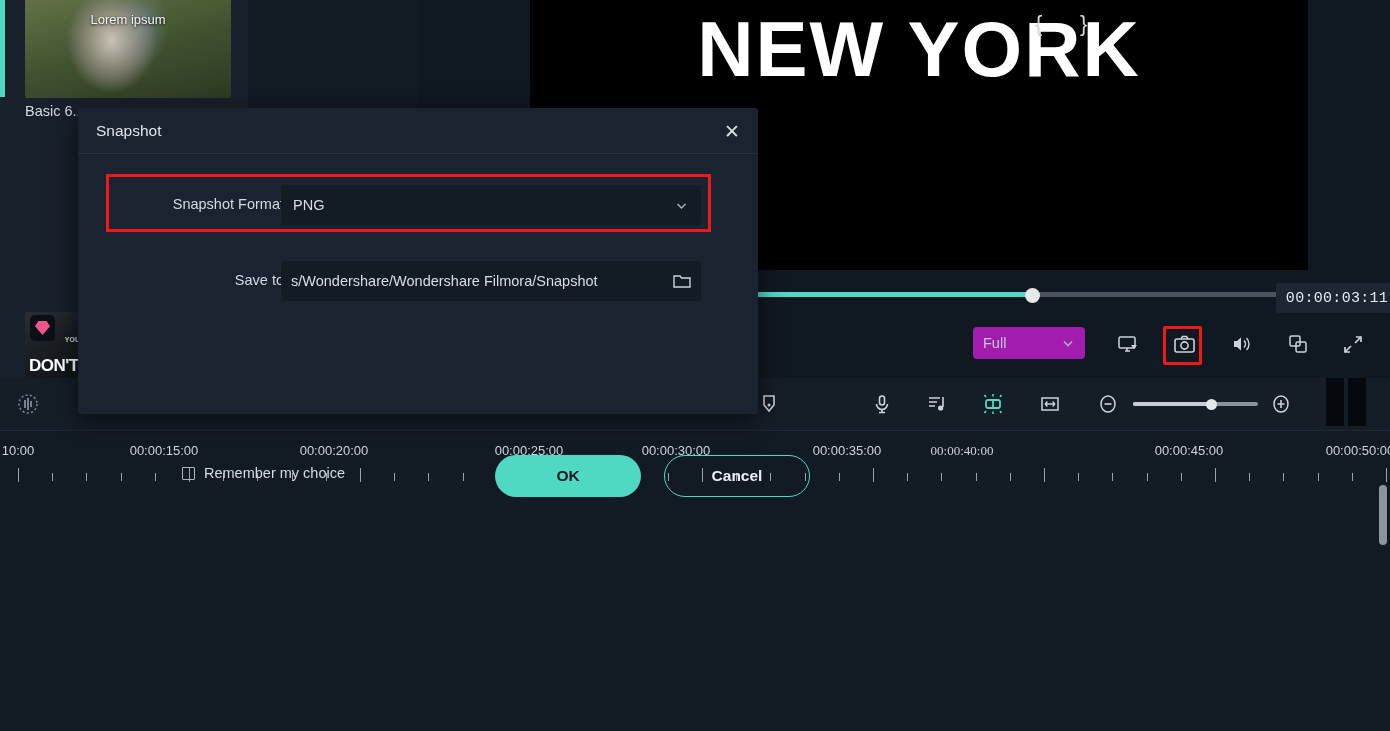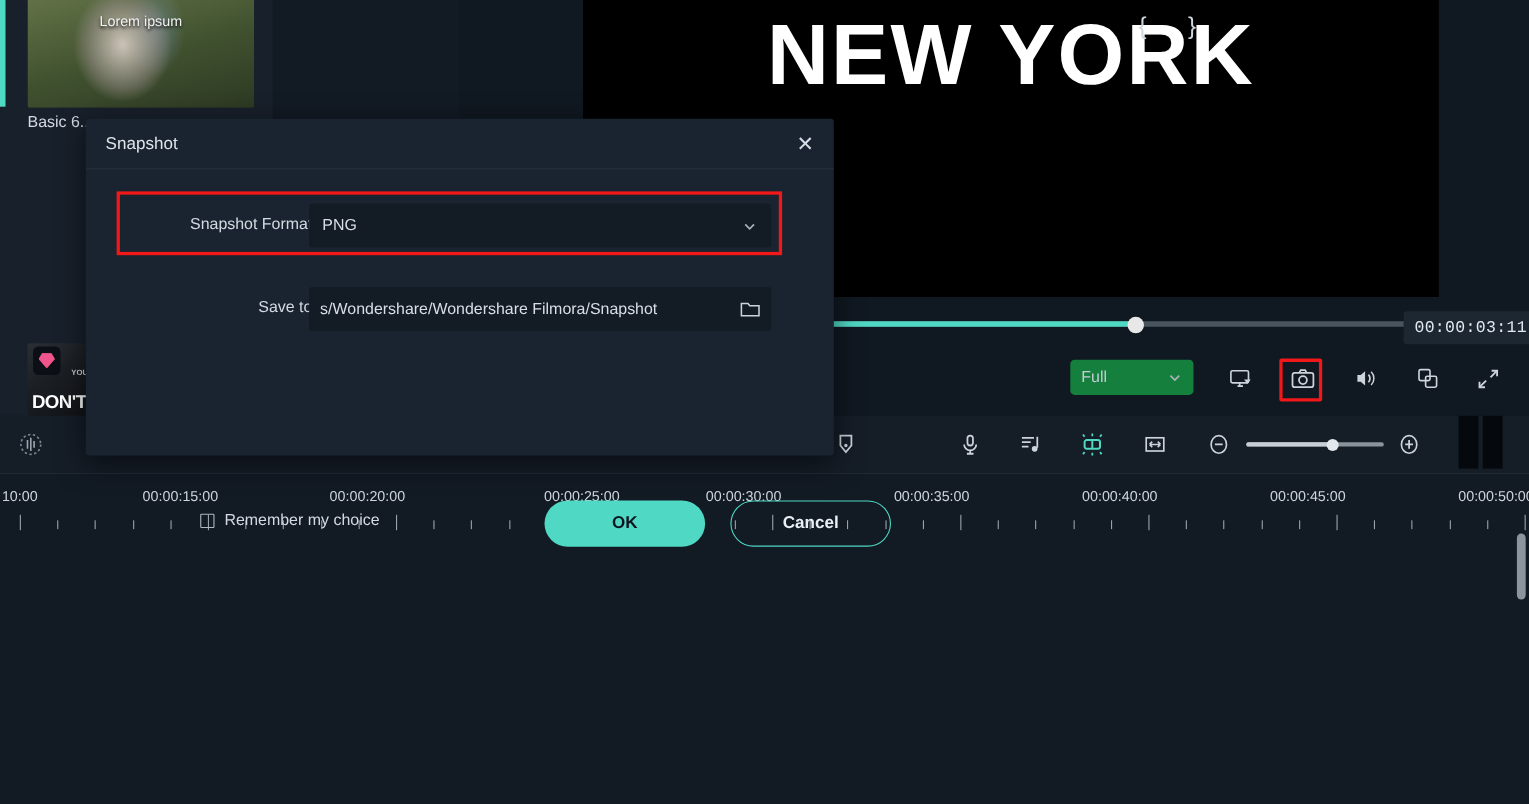--- a/index.html
+++ b/index.html
@@ -113,21 +113,21 @@
     width: 122px; height: 30px; background: #1d2732; border-radius: 3px;
     color: #e3e9ef; font-size: 15px; font-family: "Liberation Mono", monospace;
     display: flex; align-items: center; justify-content: center;
     letter-spacing: .3px;
   }
   #player-controls {
     position: absolute; left: 960px; top: 325px; width: 430px; height: 44px;
   }
   #quality-select {
     position: absolute; left: 13px; top: 2px; width: 112px; height: 32px;
-    background: #15803d; border-radius: 4px;
+    background: #a21caf; border-radius: 4px;
     display: flex; align-items: center; padding: 0 10px;
     color: #c5ccd5; font-size: 14.5px;
   }
   #quality-select .chev { margin-left: auto; }
   .pctl { position: absolute; top: 4px; width: 30px; height: 30px;
           display: flex; align-items: center; justify-content: center; }
   #pctl-screen { left: 152px; }
   #pctl-snap   { left: 209px; }
   #pctl-vol    { left: 266px; }
   #pctl-pip    { left: 323px; }
@@ -405,21 +405,21 @@
       <div class="blk b2"></div>
   </div>
 
   <div id="ruler">
       <div class="tick-label" style="left: 18px;">10:00</div>
       <div class="tick-label" style="left: 164px;">00:00:15:00</div>
       <div class="tick-label" style="left: 334px;">00:00:20:00</div>
       <div class="tick-label" style="left: 505px; margin-left: 24px;">00:00:25:00</div>
       <div class="tick-label" style="left: 676px;">00:00:30:00</div>
       <div class="tick-label" style="left: 847px;">00:00:35:00</div>
-      <div class="tick-label" style="left: 1018px;">00:00:40:00</div>
+      <div class="tick-label" style="left: 962px; font-family: Liberation Serif, serif;">00:00:40:00</div>
       <div class="tick-label" style="left: 1189px;">00:00:45:00</div>
       <div class="tick-label" style="left: 1360px;">00:00:50:00</div>
       <div class="tick major" style="left: 18px;"></div>
       <div class="tick minor" style="left: 52.2px;"></div>
       <div class="tick minor" style="left: 86.4px;"></div>
       <div class="tick minor" style="left: 120.6px;"></div>
       <div class="tick minor" style="left: 154.8px;"></div>
       <div class="tick major" style="left: 189px;"></div>
       <div class="tick minor" style="left: 223.2px;"></div>
       <div class="tick minor" style="left: 257.4px;"></div>

